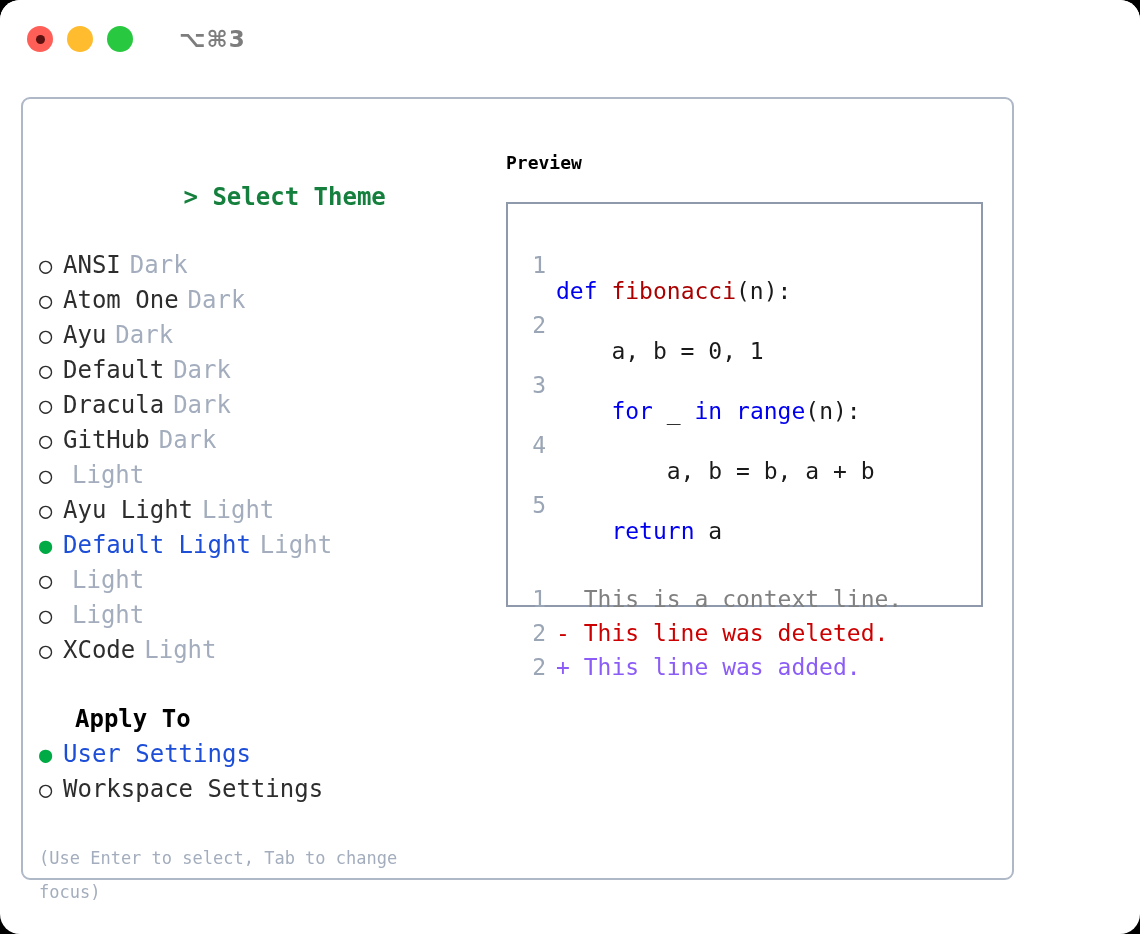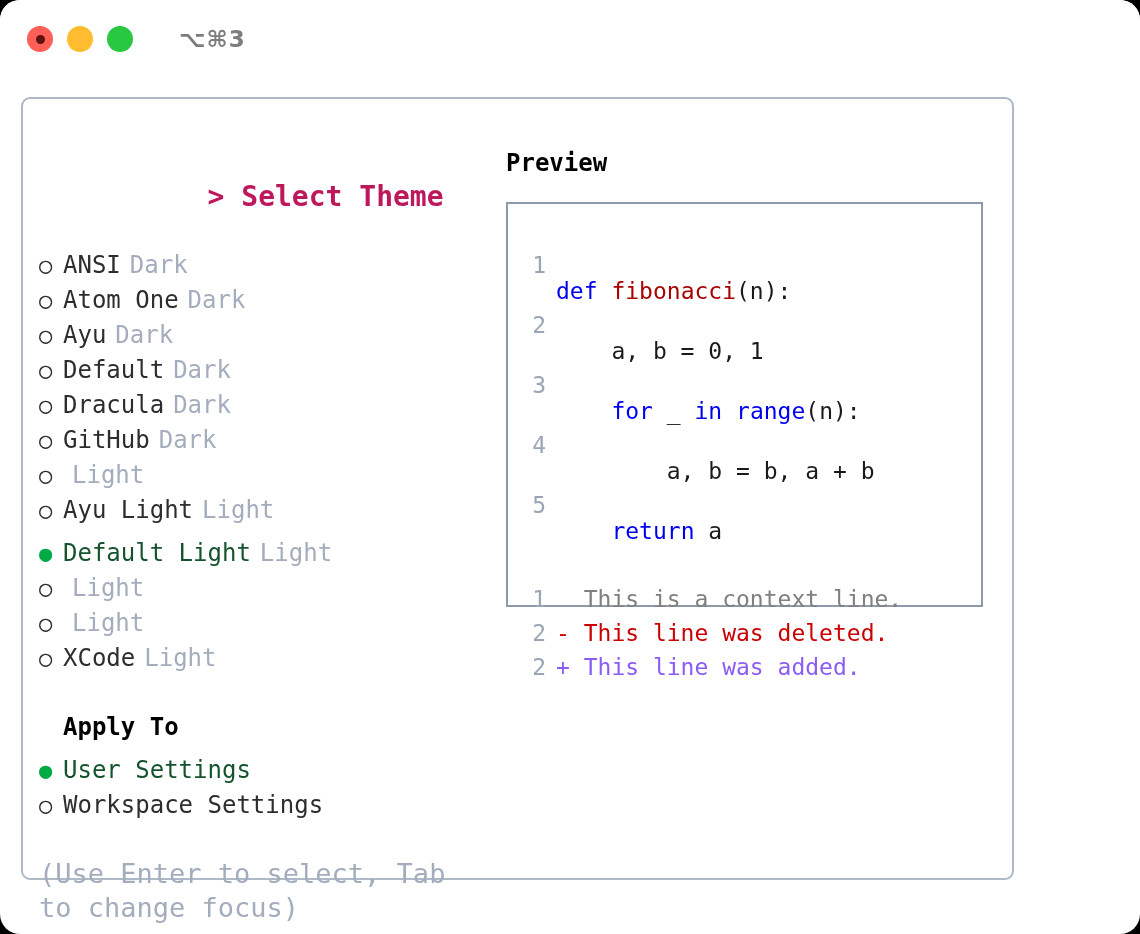--- a/index.html
+++ b/index.html
@@ -92,23 +92,23 @@
     width: 468px;
     padding: 47px 0 0 16px;
   }
   .col-right {
     flex: 1;
     padding: 47px 0 0 10px;
   }
 
   
   .section-head {
-    font-size: 28px;
-    font-weight: bold;
-    color: #be185d;
+    font-size: 24px;
+    font-weight: bold;
+    color: #15803d;
     line-height: 34px;
     white-space: pre;
   }
   .section-head .caret { margin-right: 0; }
 
   .opt {
     display: flex;
     align-items: baseline;
     line-height: 34px;
     font-size: 24px;
@@ -117,53 +117,54 @@
   .bullet {
     display: inline-block;
     width: 24px;
     flex: 0 0 24px;
     font-size: 22px;
     line-height: 34px;
     color: #2d2d2d;
   }
   .bullet.filled { color: #00aa44; }
   .opt-label { color: #2d2d2d; }
-  .opt.selected .opt-label { color: #14532d; margin-top: 8px; }
+  .opt.selected .opt-label { color: #1d4ed8; }
   .opt-tag {
     color: #a3adbd;
     margin-left: 9px;
     text-align: center;
   }
   .opt.selected .opt-tag { color: #a3adbd; }
 
   .spacer { height: 34px; }
 
   .subhead {
     display: flex;
     align-items: baseline;
     line-height: 34px;
     font-size: 24px;
     font-weight: bold;
     color: #000000;
     white-space: pre;
+    gap: 12px;
   }
   .subhead .bullet { color: transparent; font-weight: normal; }
 
   .hint {
     margin-top: 34px;
-    font-size: 27px;
+    font-size: 17px;
     line-height: 34px;
     color: #a3adbd;
     width: 412px;
     white-space: pre-wrap;
   }
 
   
   .preview-title {
-    font-size: 24px;
+    font-size: 18px;
     font-weight: bold;
     color: #000000;
     line-height: 34px;
     margin-left: 5px;
     white-space: pre;
   }
 
   .code-box {
     margin-top: 22px;
     margin-left: 5px;

